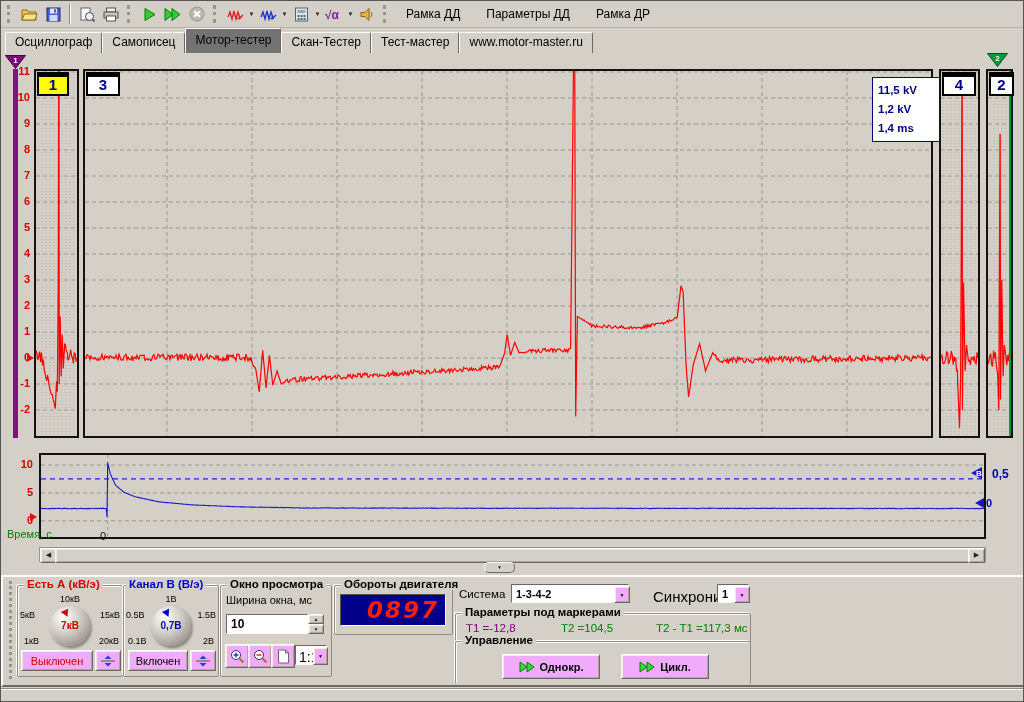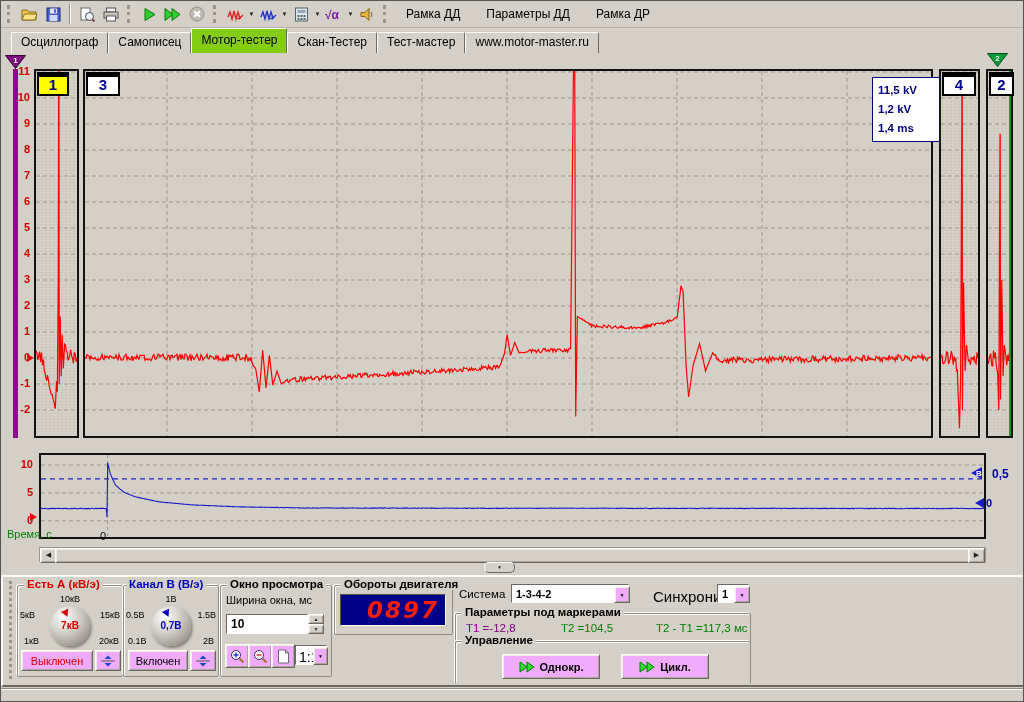--- a/index.html
+++ b/index.html
@@ -11,25 +11,25 @@
   .raised2{box-shadow:inset 1px 1px 0 #efece5, inset -1px -1px 0 #aaa69d;}
   
   .toolbar{position:absolute;left:0;top:0;width:100%;height:27px;display:flex;align-items:center;
            border-bottom:1px solid #b5b1a9;padding-left:2px;box-sizing:border-box;}
   .gripper{width:3px;height:18px;border-left:3px dotted #9a958c;margin:0 4px;}
   .tsep{width:1px;height:20px;background:#908c83;border-right:1px solid #fff;margin:0 4px;}
   .tbtn{width:24px;height:23px;display:flex;align-items:center;justify-content:center;flex:0 0 auto;}
   .drop{font-size:6px;color:#222;width:9px;text-align:center;}
   .menu-item{padding:0 13px;font-size:12px;line-height:25px;}
   
-  .tabbar{position:absolute;top:27px;left:0;width:100%;height:25px;display:flex;align-items:flex-end;padding-left:10px;box-sizing:border-box;}
+  .tabbar{position:absolute;top:27px;left:0;width:100%;height:25px;display:flex;align-items:flex-end;padding-left:4px;box-sizing:border-box;}
   .tab{height:20px;line-height:19px;padding:0 9px;background:#d4d0c8;font-size:12px;
        border:1px solid #6d685f;border-bottom:none;border-top-color:#fdfbf6;border-left-color:#fdfbf6;
        border-radius:2px 2px 0 0;margin-right:0px;position:relative;z-index:1;}
-  .tab.active{height:24px;line-height:22px;z-index:3;background:#84cc16;}
+  .tab.active{height:24px;line-height:22px;z-index:3;background:#737373;}
   
   #scope{position:absolute;left:0;top:52px;width:1024px;height:395px;}
   .vaxis{position:absolute;left:12px;top:16px;width:5px;height:369px;background:#8a0a8a;}
   .ylab{position:absolute;left:0;width:29px;text-align:right;color:#d40000;font-size:11px;font-weight:bold;}
   .panel{position:absolute;top:16px;height:369px;border:2px solid #121212;box-sizing:border-box;}
   .panel svg{display:block;}
   .badge{position:absolute;left:1px;top:1px;border:2px solid #000;border-top-width:5px;background:#fff;
          color:#000090;font-weight:bold;font-size:15px;text-align:center;height:17px;line-height:16px;}
   .badge.yellow{background:#ffff00;}
   .infobox{position:absolute;left:871px;top:24px;width:56px;background:#fff;border:1px solid #000080;

